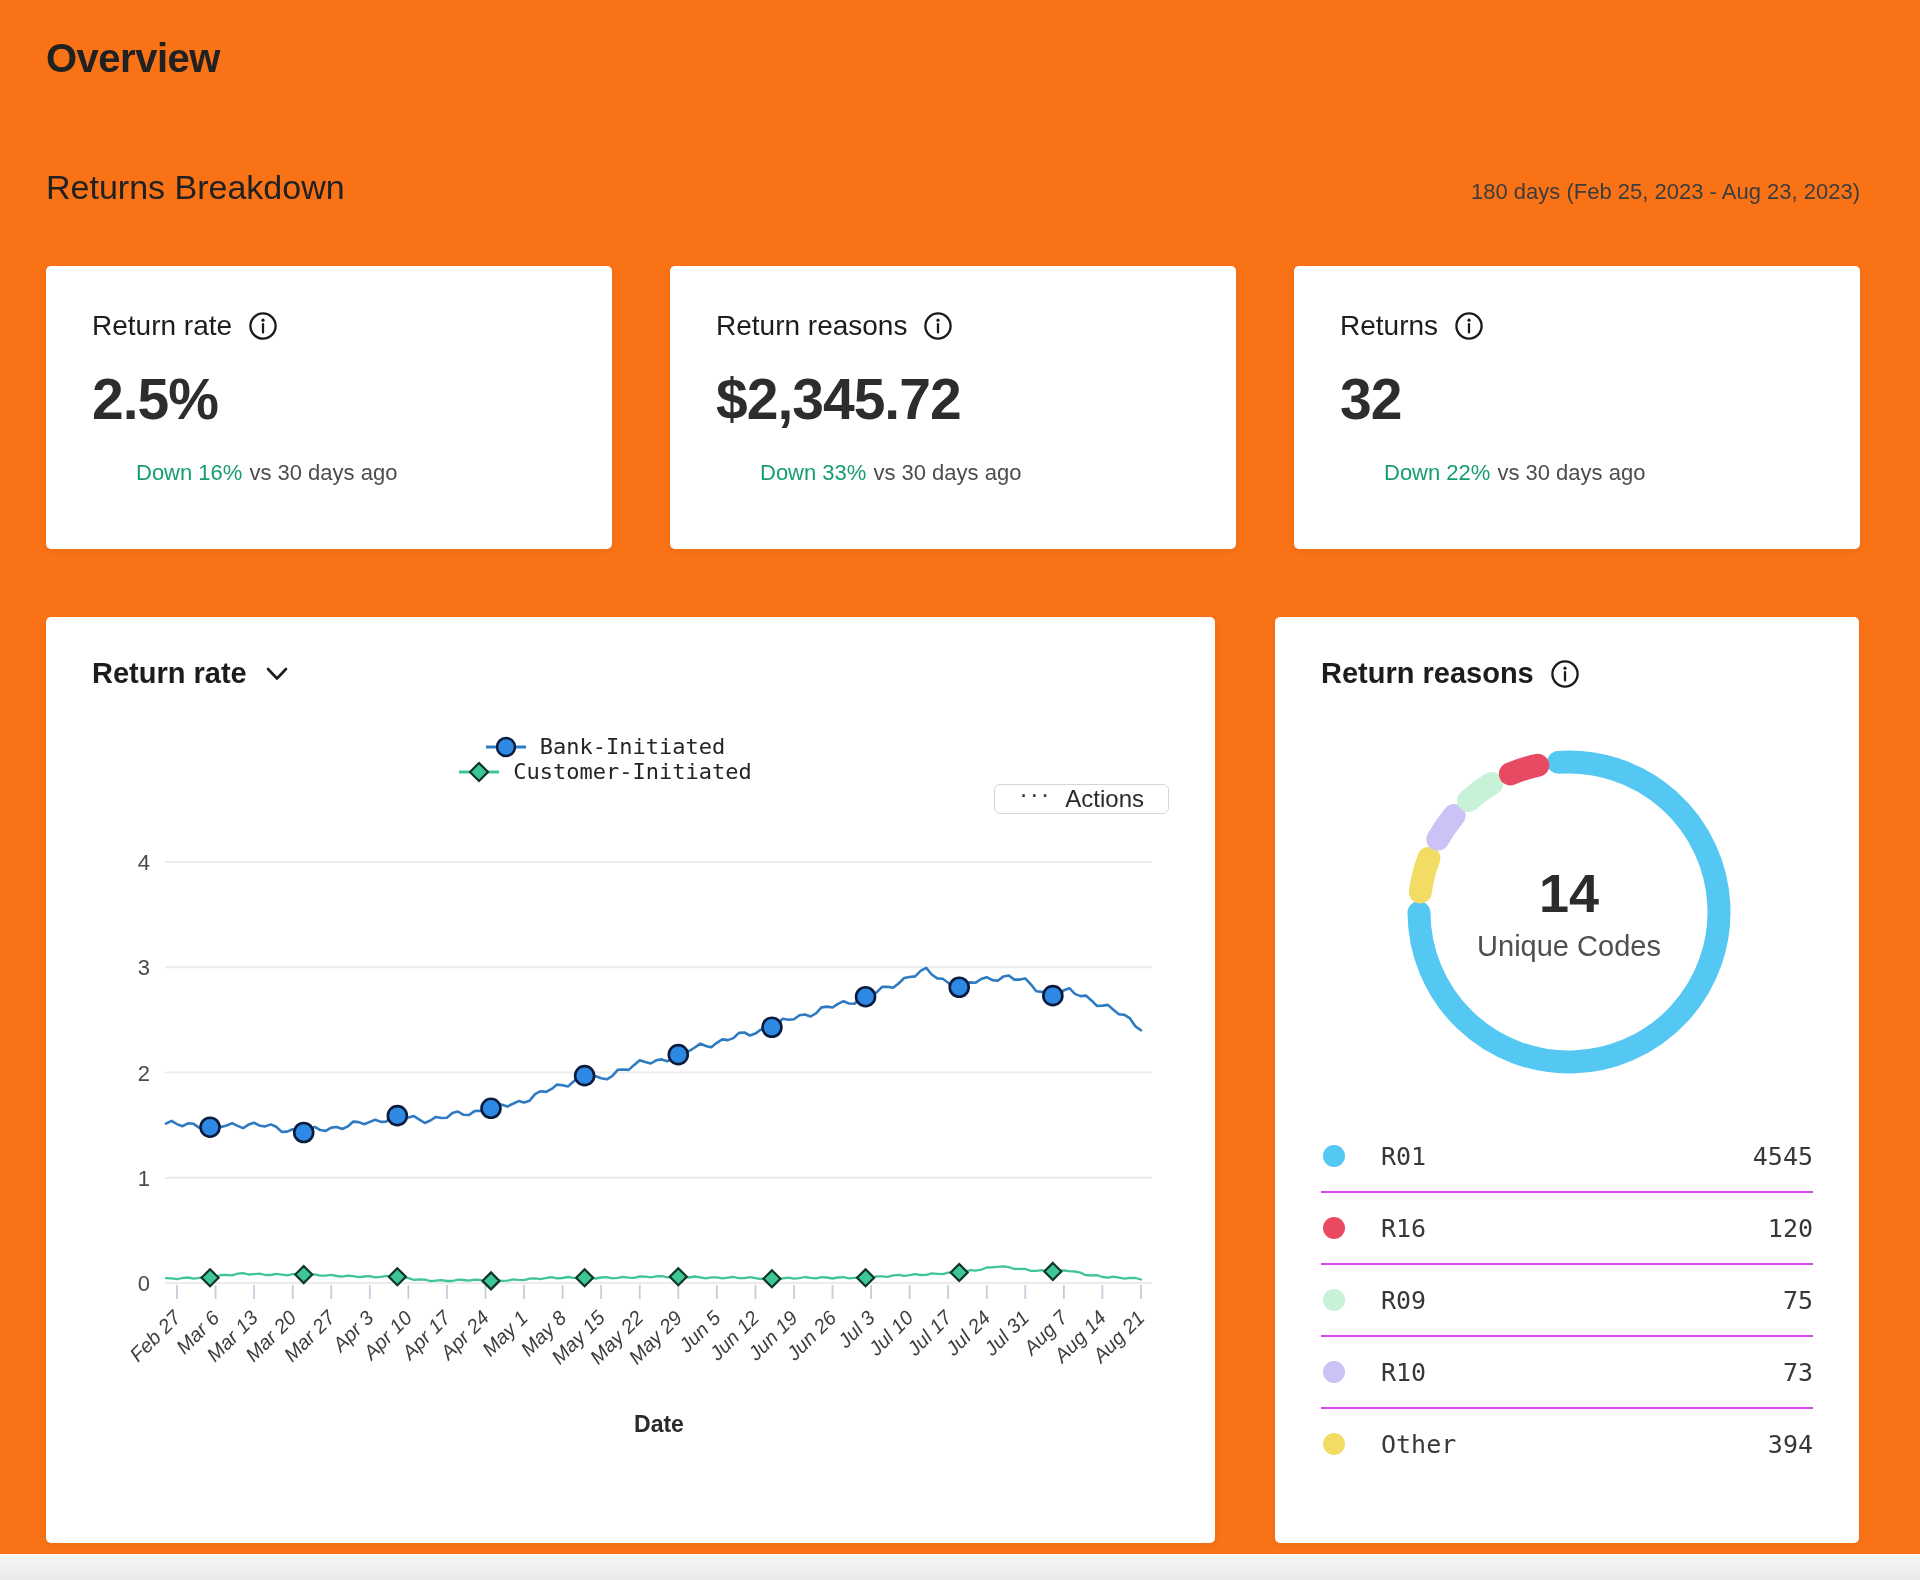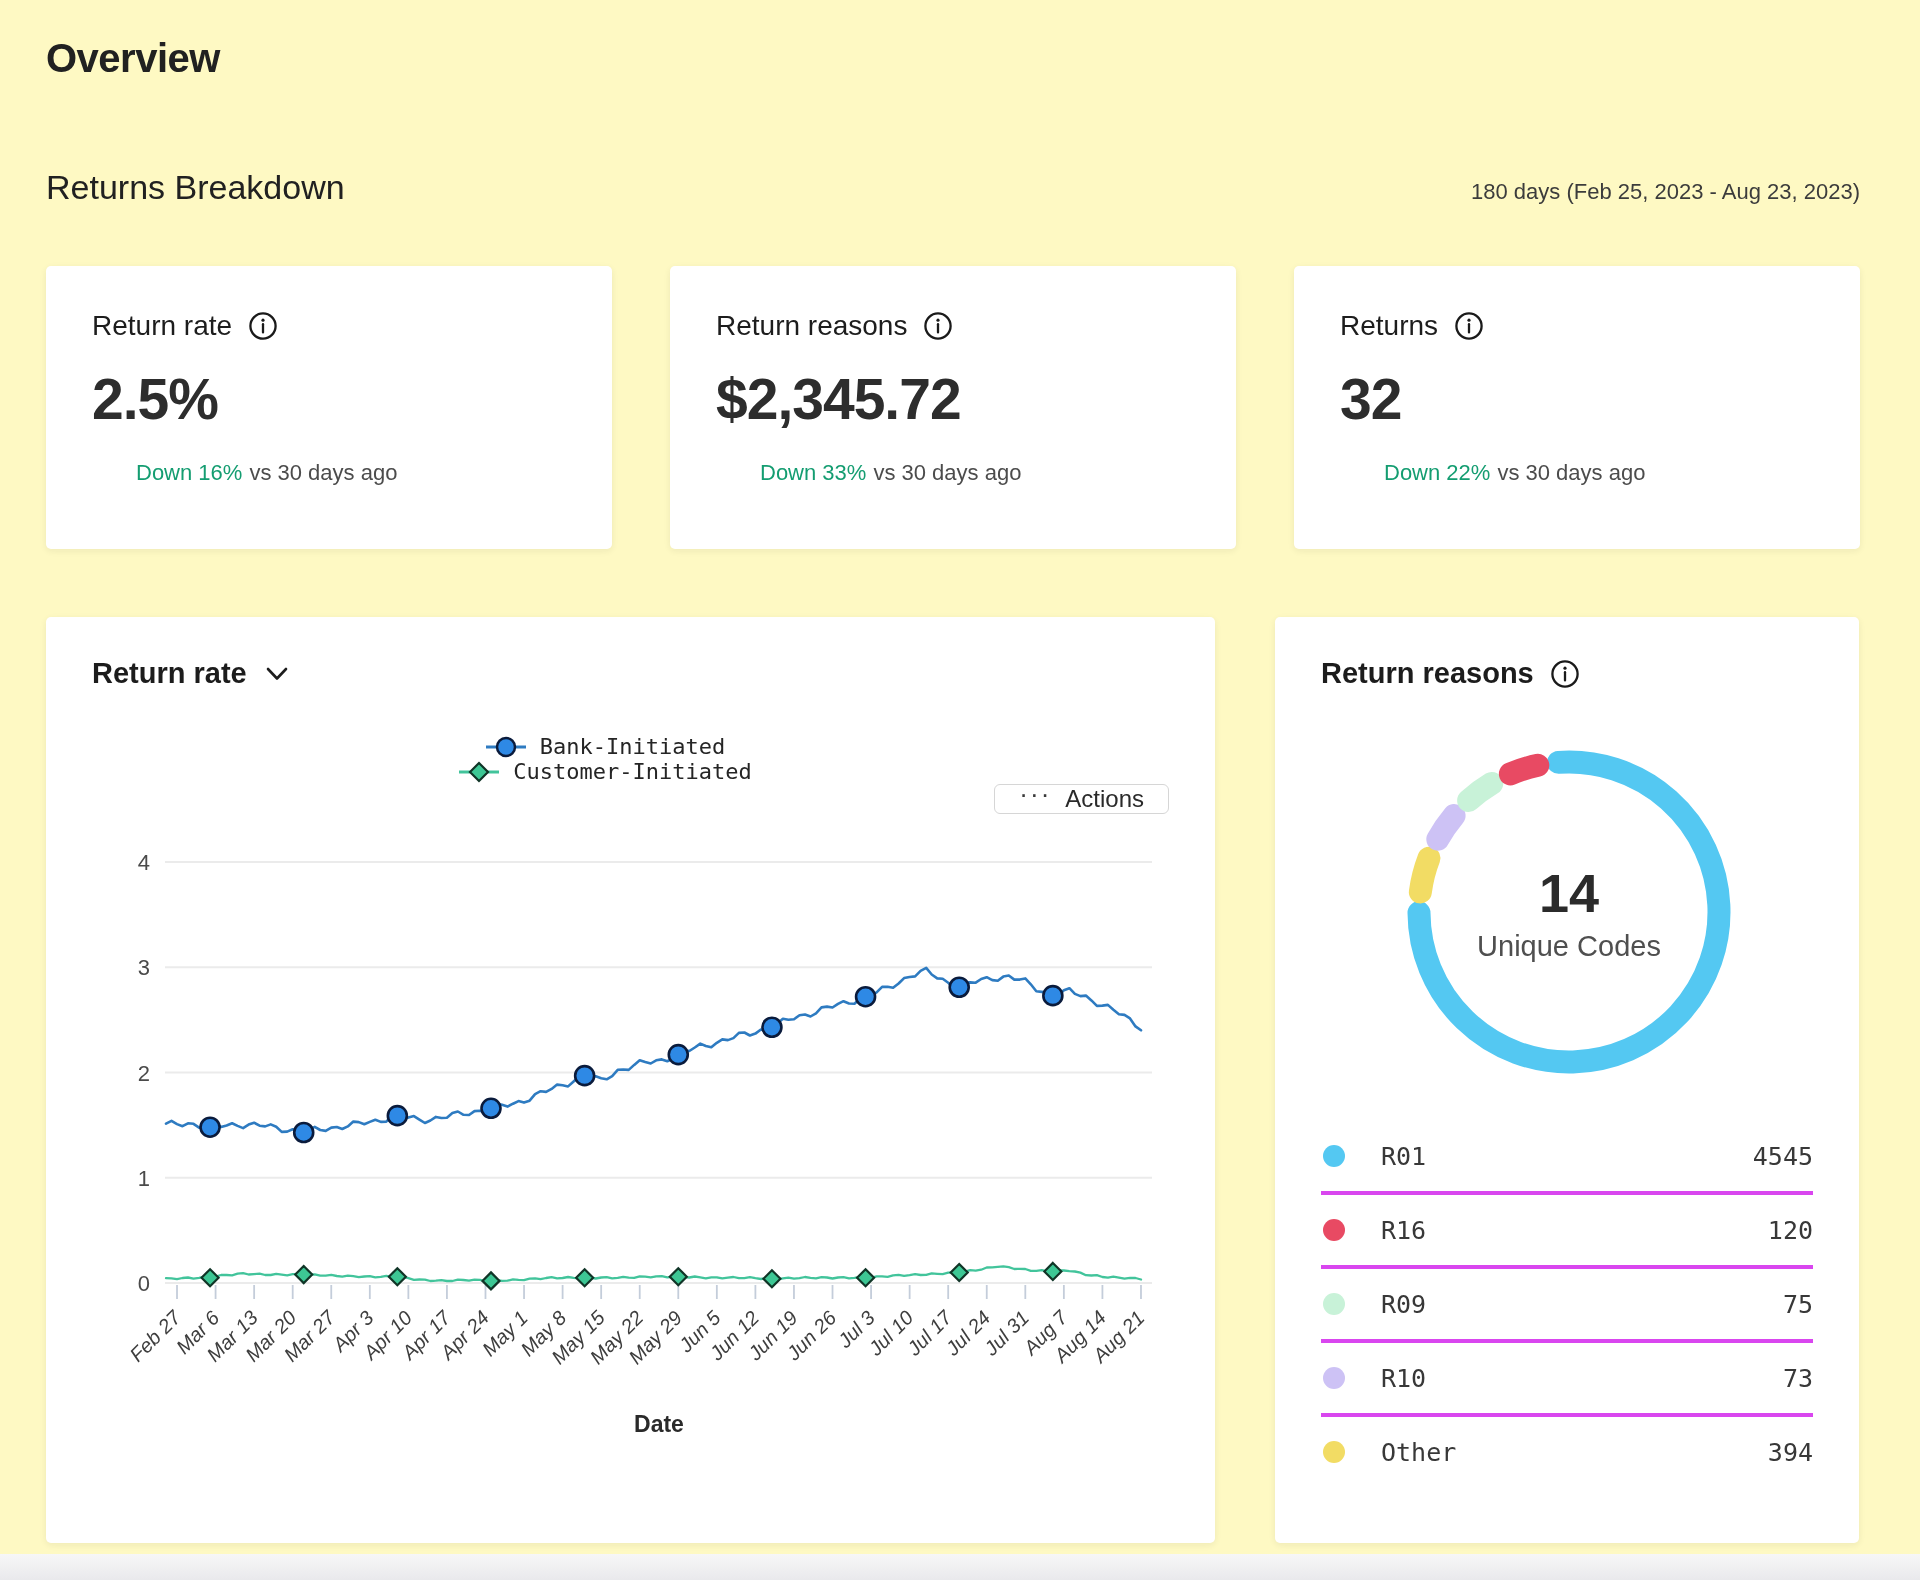--- a/index.html
+++ b/index.html
@@ -1,16 +1,16 @@
 <!DOCTYPE html>
 <html><head>
 <meta charset="utf-8">
 <style>
   html,body{margin:0;padding:0;background:#f7f7f7;}
-  .page{position:relative;width:1920px;height:1580px;background:#fef9c3;overflow:hidden;
+  .page{position:relative;width:1920px;height:1580px;background:#f97316;overflow:hidden;
         font-family:"Liberation Sans",sans-serif;color:#1f1f1f;}
   .page-title{position:absolute;left:46px;top:36px;font-size:40px;font-weight:700;color:#212121;letter-spacing:-0.5px;}
   .section-row{position:absolute;left:46px;right:60px;top:168px;display:flex;justify-content:space-between;align-items:baseline;}
   .section-title{font-size:34px;font-weight:400;color:#212121;}
   .date-range{font-size:22px;color:#3c3c3c;}
 
   .card{background:#ffffff;border-radius:5px;box-shadow:0 2px 7px rgba(30,30,30,0.07);}
 
   .kpi-row{position:absolute;left:46px;top:266px;display:flex;gap:58px;}
   .kpi-card{width:566px;height:283px;box-sizing:border-box;padding:44px 46px 0 46px;}
@@ -37,21 +37,21 @@
   .actions-dots{font-size:26px;color:#3a3a3a;letter-spacing:2px;line-height:10px;margin-top:-10px;}
   .actions-label{font-size:24px;color:#2a2a2a;}
   #line-chart{display:block;margin-top:34px;}
 
   .donut-card{width:584px;height:926px;box-sizing:border-box;padding:40px 46px 16px 46px;position:relative;}
   .donut-wrap{position:absolute;left:0;top:96px;width:584px;height:400px;}
   .donut-center{position:absolute;left:294px;top:199px;transform:translate(-50%,-50%);text-align:center;}
   .donut-center-value{font-size:54px;font-weight:700;color:#2b2b2b;}
   .donut-center-label{margin-top:6px;font-size:29px;color:#4f4f4f;}
   .reason-list{position:absolute;left:46px;right:46px;top:504px;}
-  .reason-row{display:flex;align-items:center;height:70px;border-bottom:4px solid #d946ef;}
+  .reason-row{display:flex;align-items:center;height:70px;border-bottom:2px solid #d946ef;}
   .reason-row:last-child{border-bottom:none;}
   .reason-dot{width:22px;height:22px;border-radius:50%;margin-left:2px;flex:0 0 auto;}
   .reason-label{margin-left:36px;font-family:"DejaVu Sans Mono",monospace;font-size:25px;color:#383838;}
   .reason-value{margin-left:auto;font-family:"DejaVu Sans Mono",monospace;font-size:25px;color:#383838;}
 
   .bottom-fade{position:absolute;left:0;right:0;bottom:0;height:26px;
                background:linear-gradient(#f7f7f7,#e9e9ec);}
 </style>
 </head>
 <body>

